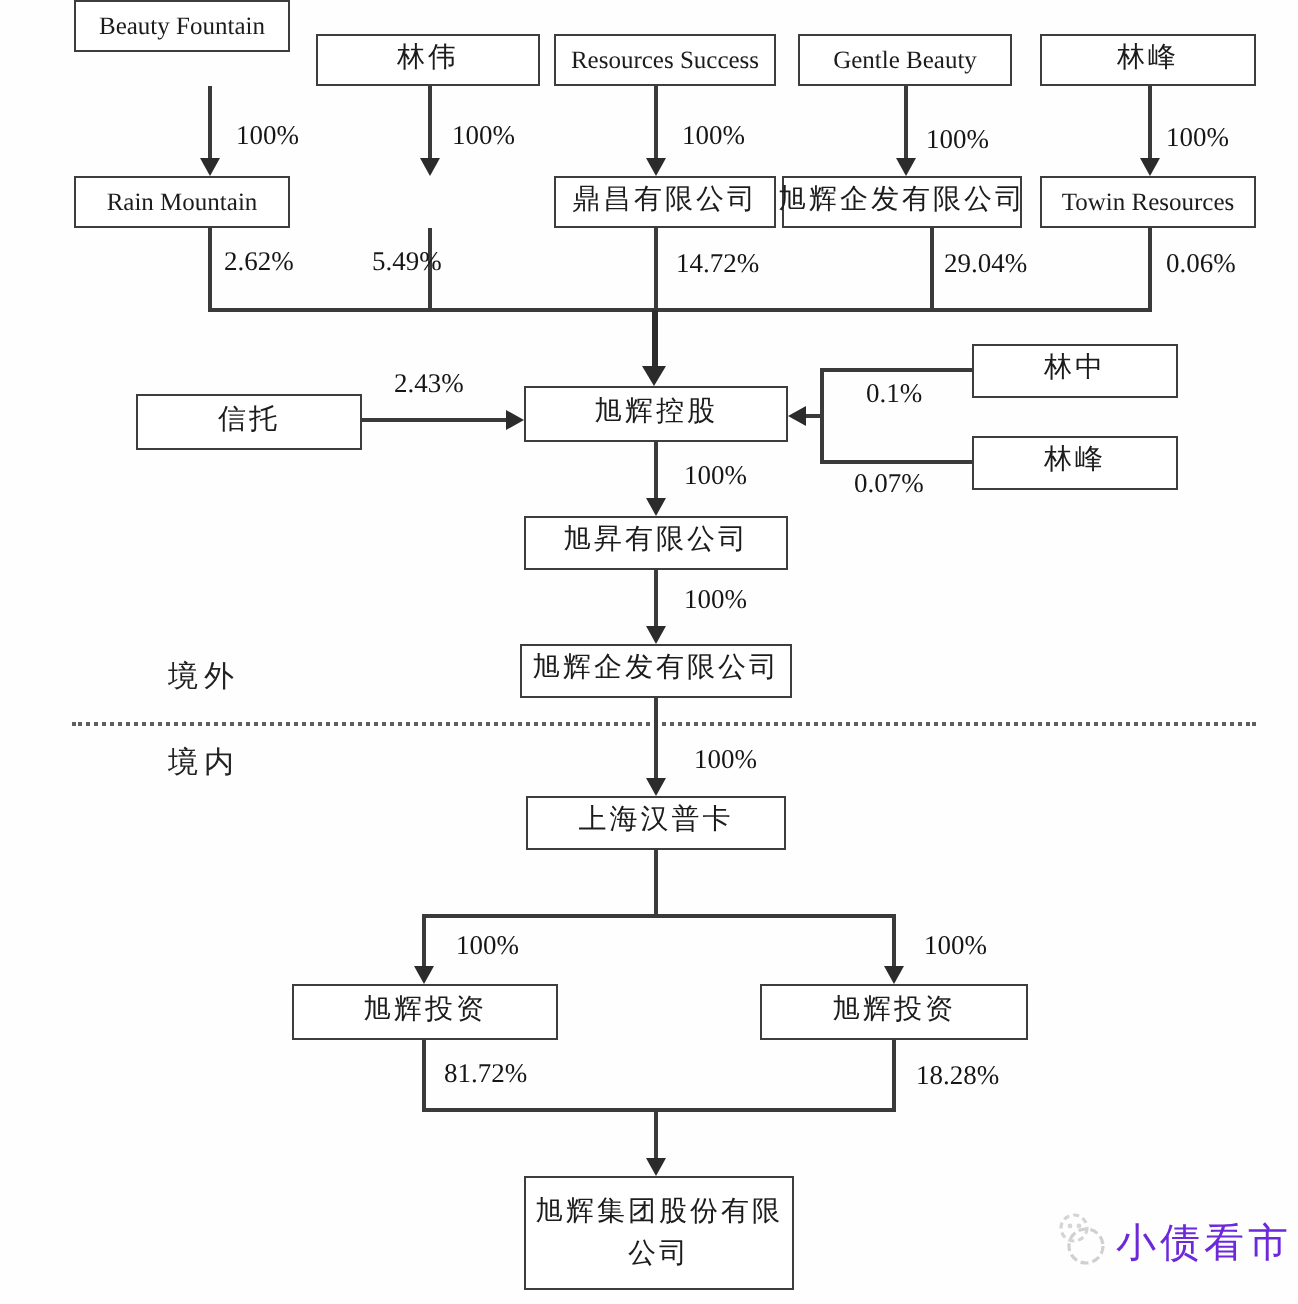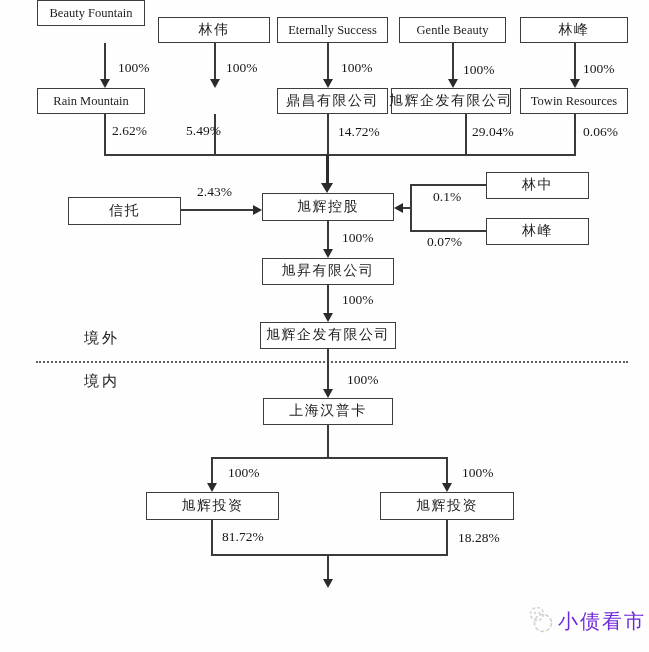--- a/index.html
+++ b/index.html
@@ -40,21 +40,21 @@
   <div class="vl" style="left:104px;top:114px;height:41px"></div>
   <div class="pct" style="left:112px;top:123px">2.62%</div>
 
   <div class="box cjk" style="left:158px;top:17px;width:112px;height:26px">林伟</div>
   <div class="vl" style="left:214px;top:43px;height:37px"></div>
   <div class="ad" style="left:210px;top:79px"></div>
   <div class="pct" style="left:226px;top:60px">100%</div>
   <div class="vl" style="left:214px;top:114px;height:41px"></div>
   <div class="pct" style="left:186px;top:123px">5.49%</div>
 
-  <div class="box" style="left:277px;top:17px;width:111px;height:26px">Eternally Success</div>
+  <div class="box" style="left:277px;top:17px;width:111px;height:26px">Resources Success</div>
   <div class="vl" style="left:327px;top:43px;height:37px"></div>
   <div class="ad" style="left:323px;top:79px"></div>
   <div class="pct" style="left:341px;top:60px">100%</div>
   <div class="box cjk" style="left:277px;top:88px;width:111px;height:26px">鼎昌有限公司</div>
   <div class="vl" style="left:327px;top:114px;height:41px"></div>
   <div class="pct" style="left:338px;top:124px">14.72%</div>
 
   <div class="box" style="left:399px;top:17px;width:107px;height:26px">Gentle Beauty</div>
   <div class="vl" style="left:452px;top:43px;height:37px"></div>
   <div class="ad" style="left:448px;top:79px"></div>
@@ -121,20 +121,21 @@
   <div class="box cjk" style="left:146px;top:492px;width:133px;height:28px">旭辉投资</div>
   <div class="box cjk" style="left:380px;top:492px;width:134px;height:28px">旭辉投资</div>
 
   <div class="vl" style="left:211px;top:520px;height:36px"></div>
   <div class="vl" style="left:446px;top:520px;height:36px"></div>
   <div class="pct" style="left:222px;top:529px">81.72%</div>
   <div class="pct" style="left:458px;top:530px">18.28%</div>
   <div class="hl" style="left:211px;top:554px;width:237px"></div>
   <div class="vl" style="left:327px;top:554px;height:26px"></div>
   <div class="ad" style="left:323px;top:579px"></div>
+  <div class="box cjk wrap" style="left:262px;top:588px;width:135px;height:57px;line-height:1.5">旭辉集团股份有限公司</div>
 
   <svg class="wm-icon" style="left:526px;top:605px" width="30" height="30" viewBox="0 0 30 30">
     <circle cx="11" cy="9" r="6.5" fill="none" stroke="#d4d4d4" stroke-width="1.6" stroke-dasharray="3 2"></circle>
     <circle cx="17" cy="18" r="8.5" fill="none" stroke="#d0d0d0" stroke-width="1.6" stroke-dasharray="4 2"></circle>
     <circle cx="9" cy="8" r="1.2" fill="#d6d6d6"></circle>
     <circle cx="13.5" cy="8" r="1.2" fill="#d6d6d6"></circle>
   </svg>
   <div class="wm-text" style="left:558px;top:608px">小债看市</div>
 
 </div>

